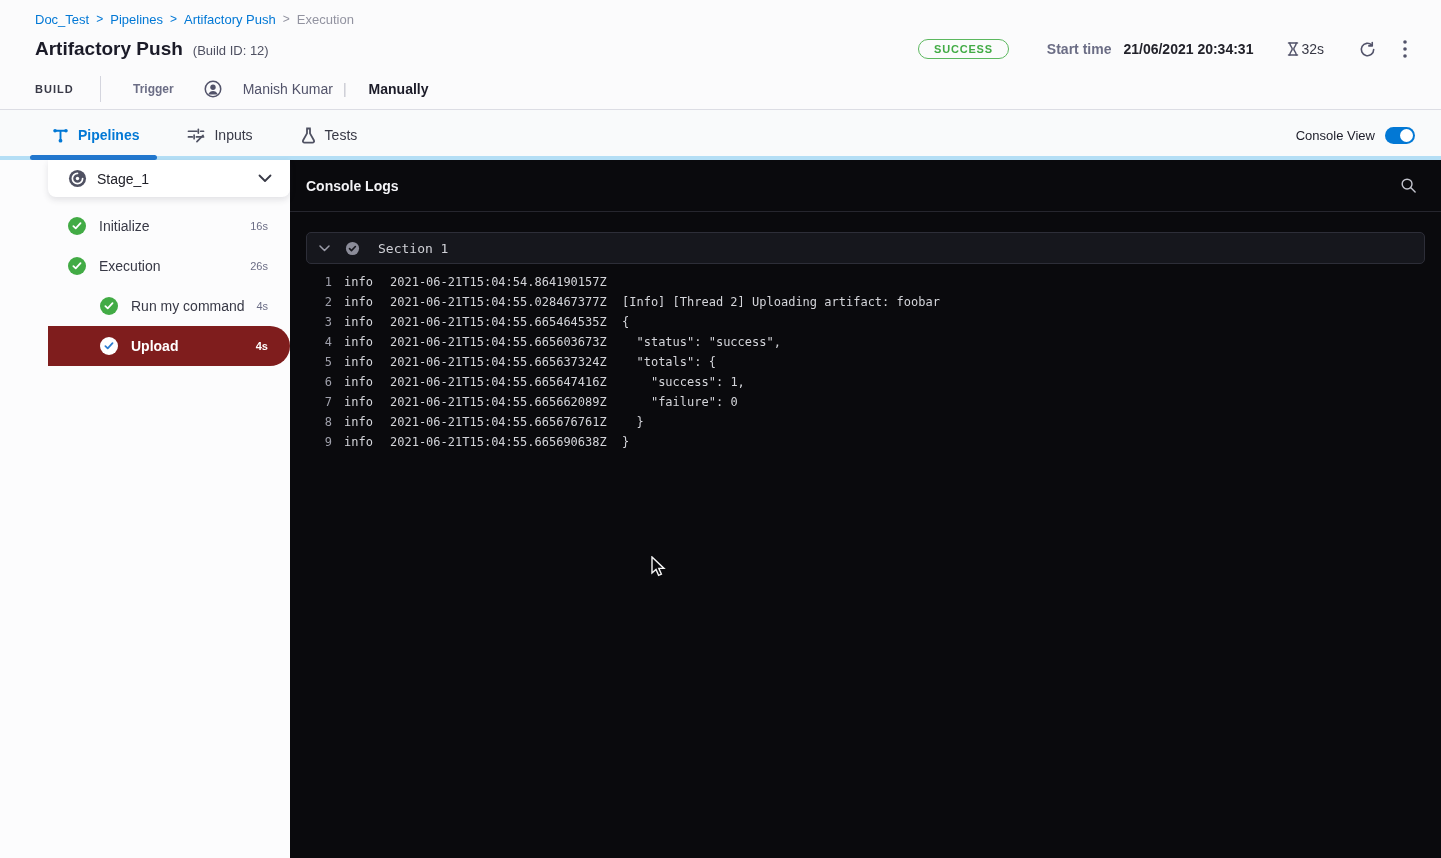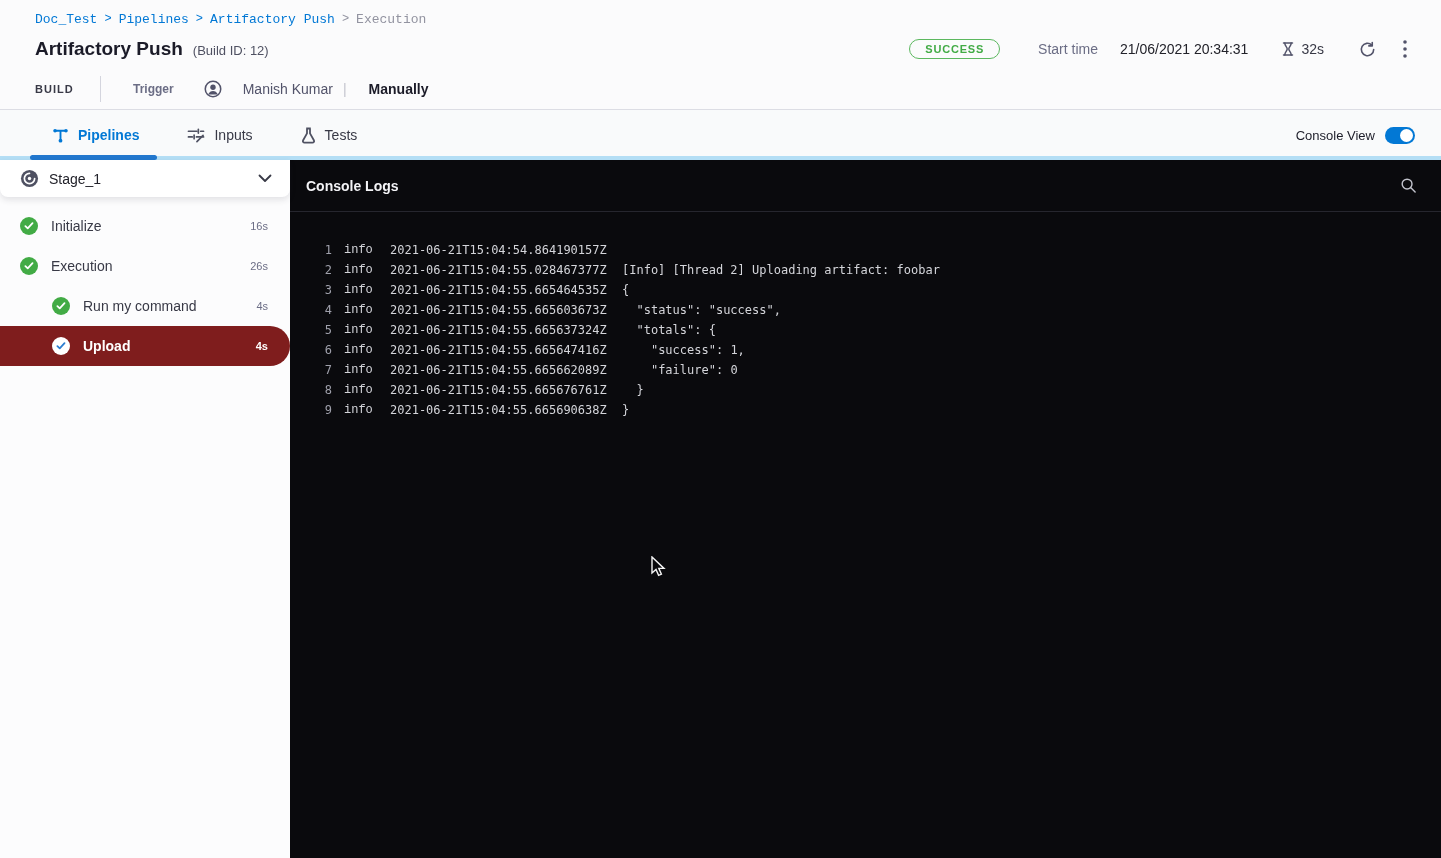--- a/index.html
+++ b/index.html
@@ -8,40 +8,40 @@
     font-family:"Liberation Sans", sans-serif;
     background:#fbfbfc; color:#22222a; overflow:hidden; position:relative;
   }
   .app { width:1441px; height:858px; display:flex; flex-direction:column; position:relative; }
 
   
   .top-header {
     height:110px; background:#fbfbfc; border-bottom:1px solid #dcdde4;
     padding:10px 30px 0 35px; display:flex; flex-direction:column; flex:0 0 auto;
   }
-  .breadcrumb { font-size:13px; display:flex; gap:7px; align-items:center; height:18px;font-family:Liberation Mono, monospace; }
+  .breadcrumb { font-size:13px; display:flex; gap:7px; align-items:center; height:18px; }
   .breadcrumb .crumb { color:#0278d5; cursor:pointer; }
   .breadcrumb .crumb.current { color:#9293a0; cursor:default; }
   .breadcrumb .sep { color:#0278d5; font-size:12px; }
   .breadcrumb .sep.last { color:#9293a0; }
 
   .title-row { display:flex; align-items:center; justify-content:space-between; margin-top:7px; height:28px; }
   .title-left { display:flex; align-items:baseline; gap:10px; }
   .page-title { font-size:19px; font-weight:bold; color:#1b1b28; }
   .build-id { font-size:13px; color:#4f5162; }
 
   .status-group { display:flex; align-items:center; }
   .status-badge {
     border:1.6px solid #5cb85f; color:#42ab45; font-size:11px; font-weight:bold;
     letter-spacing:.8px; padding:3px 15px; border-radius:11px; background:transparent;
   }
-  .start-time-group { display:flex; align-items:flex-end; gap:22px; margin-left:38px; font-size:14px; }
+  .start-time-group { display:flex; align-items:flex-end; gap:12px; margin-left:38px; font-size:14px;font-weight:bold; }
   .start-time-label { color:#6b6d85; }
   .start-time-value { color:#22222a; }
-  .elapsed-group { display:flex; align-items:center; gap:5px; margin-left:32px; font-size:14px; color:#383946; }
+  .elapsed-group { display:flex; align-items:center; margin-left:32px; font-size:14px; color:#383946; }
   .icon-btn { background:none; border:none; cursor:pointer; display:flex; align-items:center; justify-content:center; padding:4px; }
   .refresh-btn { margin-left:30px; }
   .kebab-btn { margin-left:18px; }
 
   .build-row { display:flex; align-items:center; margin-top:11px; height:30px; }
   .build-type { font-size:11px; font-weight:bold; letter-spacing:1px; color:#383946; width:65px; }
   .vdivider { width:1px; height:26px; background:#d4d5de; margin-right:32px; }
   .trigger-label { font-size:12px; font-weight:bold; color:#6b6d85; margin-right:30px; }
   .user-group { display:flex; align-items:center; gap:21px; font-size:14px; color:#52536a; }
   .pipe-sep { color:#c3c4cd; margin:0 10px; font-size:14px; }
@@ -63,21 +63,21 @@
   }
   .console-view { display:flex; align-items:center; gap:10px; margin-right:26px; }
   .console-view-label { font-size:13px; color:#1c1c28; }
   .toggle { width:30px; height:17px; border-radius:9px; background:#0278d5; position:relative; cursor:pointer; border:none; }
   .toggle .knob { position:absolute; top:2px; right:2px; width:13px; height:13px; border-radius:50%; background:#fff; }
 
   
   .content { flex:1; display:flex; min-height:0; }
 
   
-  .sidebar { width:290px; background:#fcfcfd; flex:0 0 auto; display:flex; flex-direction:column; }
+  .sidebar { width:290px; background:#fcfcfd; flex:0 0 auto; display:flex; flex-direction:column;padding-left:48px; }
   .stage-header {
     height:37px; background:#fff; display:flex; align-items:center; padding:0 18px 0 20px;
     box-shadow:0 3px 6px rgba(40,41,61,.12); border-radius:0 0 8px 8px; cursor:pointer; z-index:3;
   }
   .stage-label { font-size:14px; color:#22222a; margin-left:10px; flex:1; }
   .steps { margin-top:9px; }
   .step-row { height:40px; display:flex; align-items:center; padding:0 22px 0 20px; cursor:pointer; }
   .step-row .step-ic { flex:0 0 auto; display:flex; }
   .step-row .step-label { font-size:14px; color:#383946; margin-left:13px; flex:1; }
   .step-row .step-duration { font-size:11px; color:#6b6d85; }
@@ -97,21 +97,21 @@
   .console-title { font-size:14px; font-weight:bold; color:#f3f3f6; }
   .console-body { padding:20px 16px 0 16px; overflow:hidden; flex:1; }
   .section-bar {
     height:32px; background:#16171d; border:1px solid #2d2e38; border-radius:5px;
     display:flex; align-items:center; padding:0 12px; cursor:pointer;
   }
   .section-title { font-family:"DejaVu Sans Mono", monospace; font-size:13px; color:#cfd0d6; margin-left:18px; }
   .logs { margin-top:8px; font-family:"DejaVu Sans Mono", monospace; font-size:12px; line-height:20px; }
   .log-row { display:flex; align-items:flex-start; }
   .log-num { width:26px; text-align:right; color:#9fa0ab; flex:0 0 auto; }
-  .log-level { width:32px; margin-left:12px; color:#d4d5da; flex:0 0 auto;font-family:Liberation Mono, monospace; }
+  .log-level { width:32px; margin-left:12px; color:#d4d5da; flex:0 0 auto; }
   .log-ts { width:220px; margin-left:14px; color:#d4d5da; flex:0 0 auto; }
   .log-msg { margin-left:12px; color:#d4d5da; white-space:pre-wrap; flex:1; min-width:0; }
   .log-msg .u { text-decoration:underline; cursor:pointer; }
   .log-msg .cont { display:block; }
 
   
   .cursor { position:absolute; left:651px; top:556px; z-index:9; pointer-events:none; }
 </style>
 </head>
 <body>
@@ -290,20 +290,34 @@
         <button class="icon-btn">
           <span style="display:flex">
             <svg width="17" height="17" viewBox="0 0 18 18" fill="none" stroke="#c2c3cc" stroke-width="1.5" stroke-linecap="round">
               <circle cx="7.5" cy="7.5" r="5.2"></circle>
                 <path d="M11.5 11.5 16 16"></path>
             </svg>
           </span>
         </button>
       </div>
       <div class="console-body">
+        <div class="section-bar">
+          <span style="display:flex">
+            <svg width="11" height="7" viewBox="0 0 11 7" fill="none" stroke="#9b9ca8" stroke-width="1.5" stroke-linecap="round" stroke-linejoin="round">
+                <path d="M1 1l4.5 4.5L10 1"></path>
+              </svg>
+          </span>
+          <span style="display:flex; margin-left:15px">
+            <svg width="15" height="15" viewBox="0 0 16 16">
+              <circle cx="8" cy="8" r="7" fill="#8b8c99"></circle>
+              <path d="M4.8 8.2l2.1 2.1 4.2-4.4" fill="none" stroke="#16171d" stroke-width="1.7" stroke-linecap="round" stroke-linejoin="round"></path>
+            </svg>
+          </span>
+          <span class="section-title">Section 1</span>
+        </div>
         <div class="logs">
             <div class="log-row">
     <span class="log-num">1</span>
     <span class="log-level">info</span>
     <span class="log-ts">2021-06-21T15:04:54.864190157Z</span>
   </div>
             <div class="log-row">
     <span class="log-num">2</span>
     <span class="log-level">info</span>
     <span class="log-ts">2021-06-21T15:04:55.028467377Z</span>

